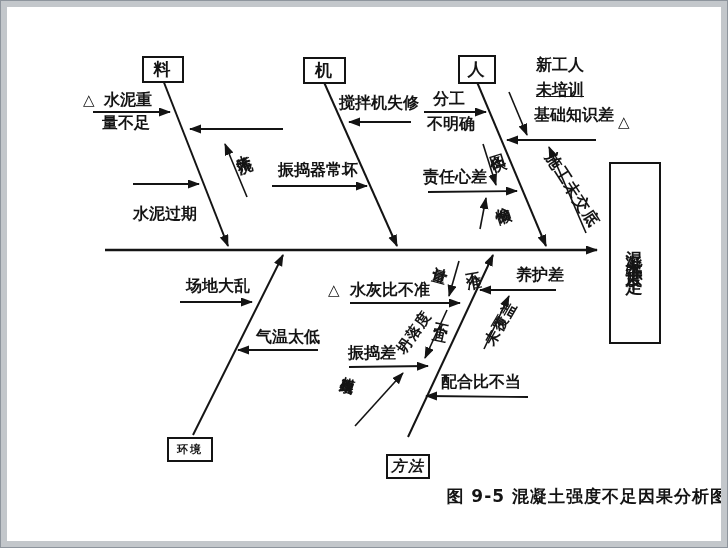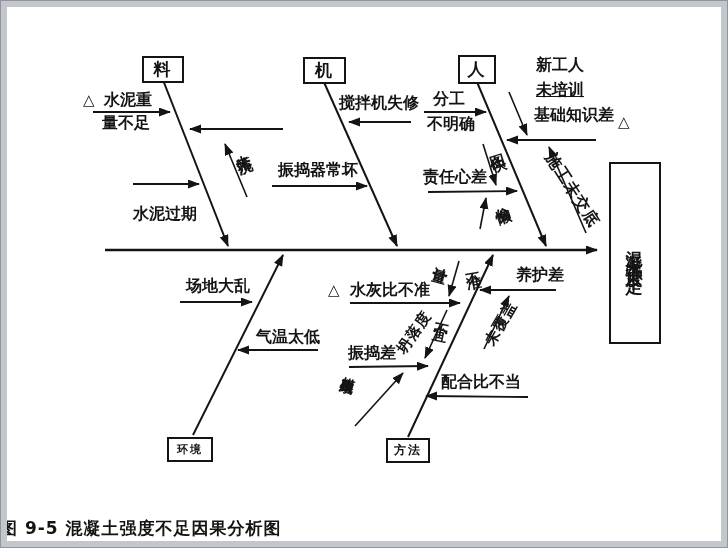--- a/index.html
+++ b/index.html
@@ -22,22 +22,22 @@
   }
   .effectbox{
     position:absolute;z-index:6;left:609px;top:162px;width:48px;height:178px;
     border:2px solid #141414;background:#fff;display:flex;align-items:center;justify-content:center;
   }
   .effectbox .vtext{
     writing-mode:vertical-rl;text-orientation:upright;
     font-weight:700;font-size:17px;letter-spacing:5px;
   }
   .caption{
-    position:absolute;z-index:6;left:0;top:485px;width:728px;text-align:left;
-    font-weight:700;font-size:17px;letter-spacing:1px;margin-top:32px;
+    position:absolute;z-index:6;left:0;top:485px;width:728px;text-align:right;
+    font-weight:700;font-size:17px;letter-spacing:1px;
   }
 </style>
 </head>
 <body>
 
 <div class="screen">
 
   <svg class="lines" width="728" height="548" viewBox="0 0 728 548">
     <defs>
       <marker id="ah" markerUnits="userSpaceOnUse" markerWidth="13" markerHeight="10" refX="11" refY="4.5" orient="auto">
@@ -81,21 +81,21 @@
       <line x1="528" y1="397" x2="426" y2="396" stroke-width="1.8" marker-end="url(#ah)"></line>
       <line x1="556" y1="290" x2="480" y2="290" stroke-width="1.8" marker-end="url(#ah)"></line>
       <line x1="484" y1="349" x2="509" y2="296" stroke-width="1.6" marker-end="url(#ah)"></line>
     </g>
   </svg>
 
   <div class="catbox" style="left:142px;top:56px;width:38px;height:23px;">料</div>
   <div class="catbox" style="left:303px;top:57px;width:39px;height:23px;">机</div>
   <div class="catbox" style="left:458px;top:55px;width:34px;height:25px;">人</div>
   <div class="catbox" style="left:167px;top:437px;width:42px;height:21px;font-size:11px;">环境</div>
-  <div class="catbox" style="left:386px;top:438px;width:40px;height:21px;font-size:12px;">方法</div>
+  <div class="catbox" style="left:386px;top:454px;width:40px;height:21px;font-size:15px;font-style:italic;">方法</div>
 
   <div class="effectbox">
     <span class="vtext">混凝土强度不足</span>
   </div>
 
   <span class="delta" style="left:83px;top:91px;">△</span>
   <span class="delta" style="left:618px;top:113px;">△</span>
   <span class="delta" style="left:328px;top:281px;">△</span>
 
   <span class="lbl" style="left:104px;top:91px;">水泥重</span>

